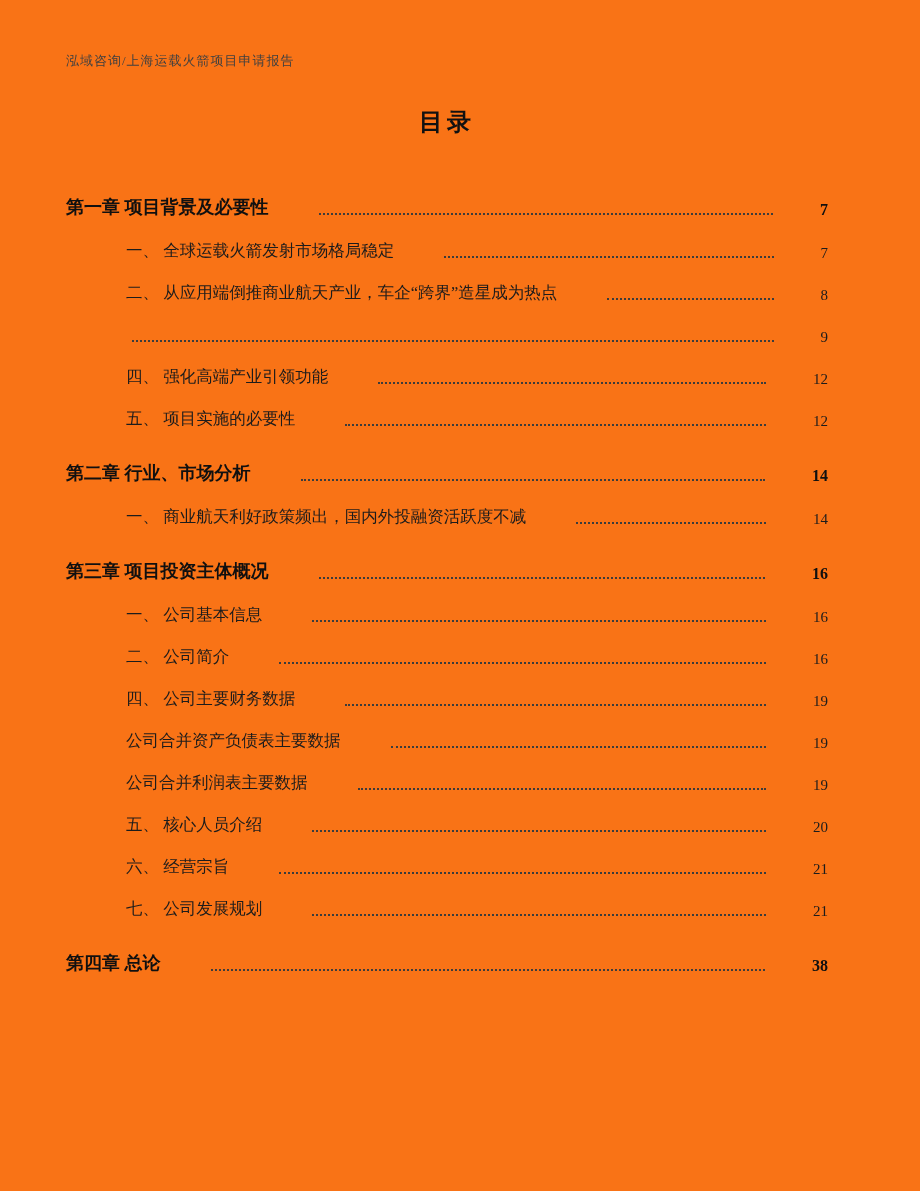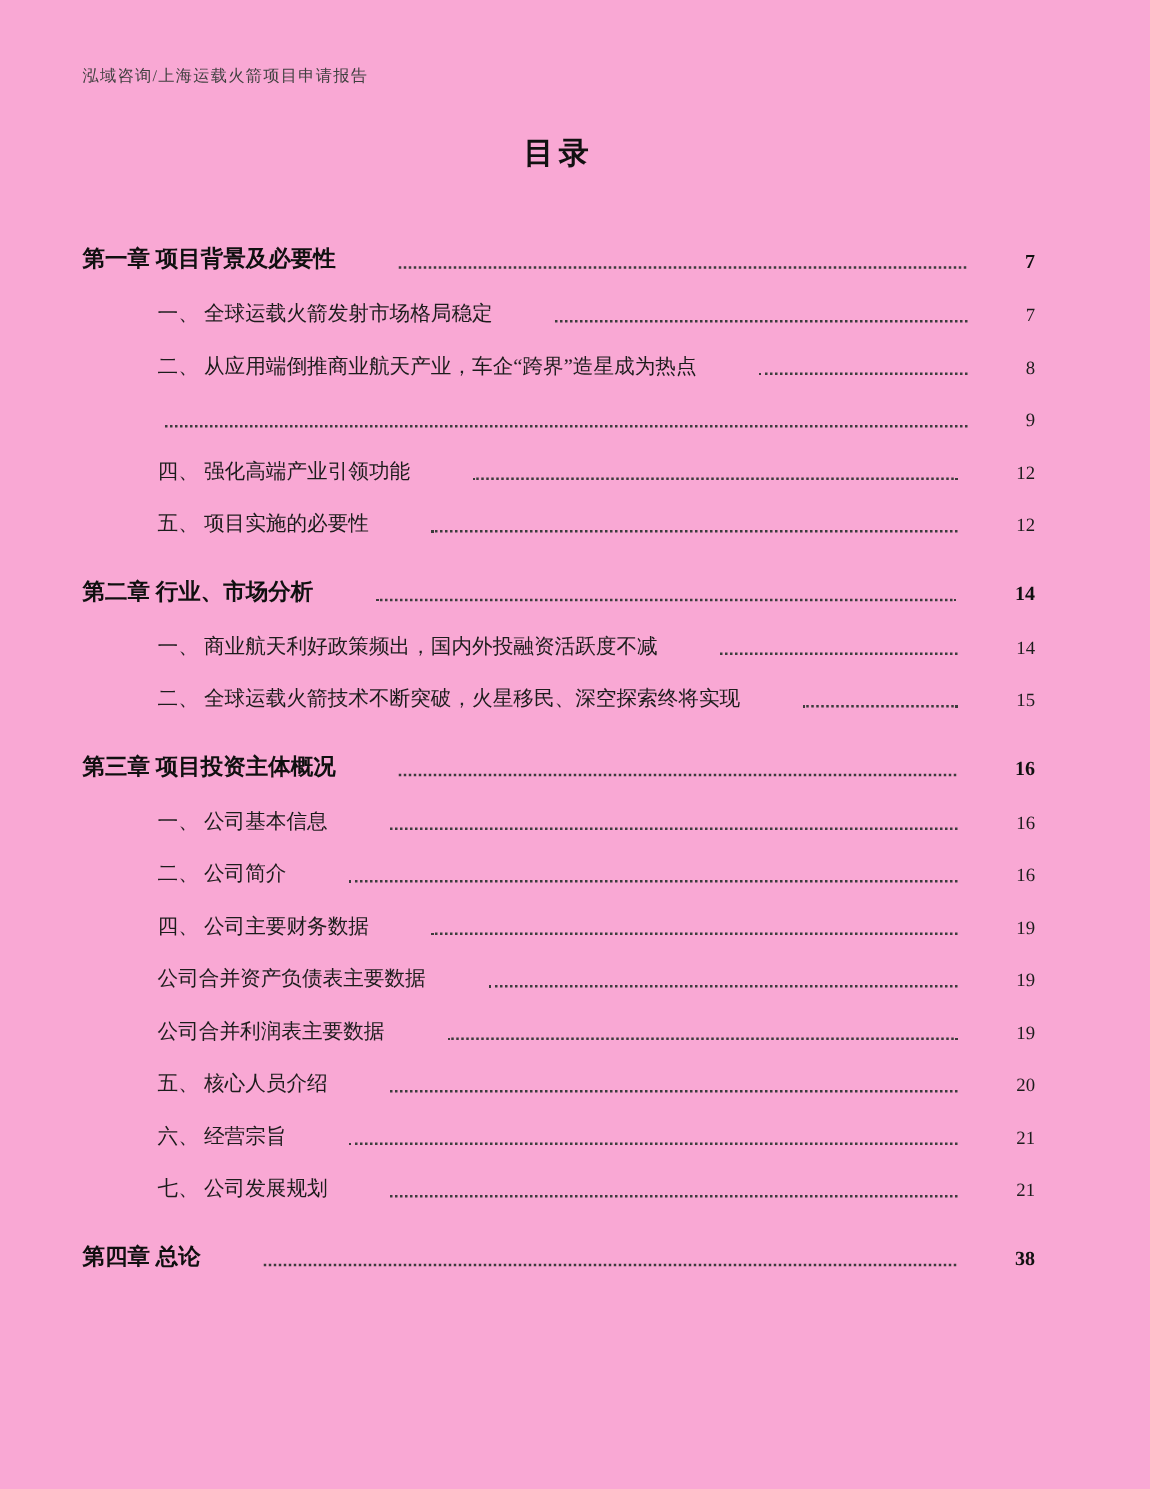--- a/index.html
+++ b/index.html
@@ -7,21 +7,21 @@
   body {
     width: 920px;
     height: 1191px;
     font-family: "Liberation Serif", "DejaVu Serif", serif;
     color: #1c1c1c;
     overflow: hidden;
   }
   .page {
     width: 920px;
     height: 1191px;
-    background: #f9a8d4;
+    background: #f97316;
     padding: 52px 92px 40px 66px;
   }
   .doc-header {
     font-size: 13px;
     color: #404040;
     letter-spacing: 1px;
     font-weight: 400;
   }
   .toc-title {
     text-align: center;
@@ -114,25 +114,20 @@
       <div class="toc-row chapter">
         <span class="toc-text">第二章 行业、市场分析</span>
         <span class="leader"></span>
         <span class="pagenum">14</span>
       </div>
       <div class="toc-row section">
         <span class="toc-text">一、 商业航天利好政策频出，国内外投融资活跃度不减</span>
         <span class="leader"></span>
         <span class="pagenum">14</span>
       </div>
-      <div class="toc-row section">
-        <span class="toc-text">二、 全球运载火箭技术不断突破，火星移民、深空探索终将实现</span>
-        <span class="leader"></span>
-        <span class="pagenum">15</span>
-      </div>
       <div class="toc-row chapter">
         <span class="toc-text">第三章 项目投资主体概况</span>
         <span class="leader"></span>
         <span class="pagenum">16</span>
       </div>
       <div class="toc-row section">
         <span class="toc-text">一、 公司基本信息</span>
         <span class="leader"></span>
         <span class="pagenum">16</span>
       </div>

